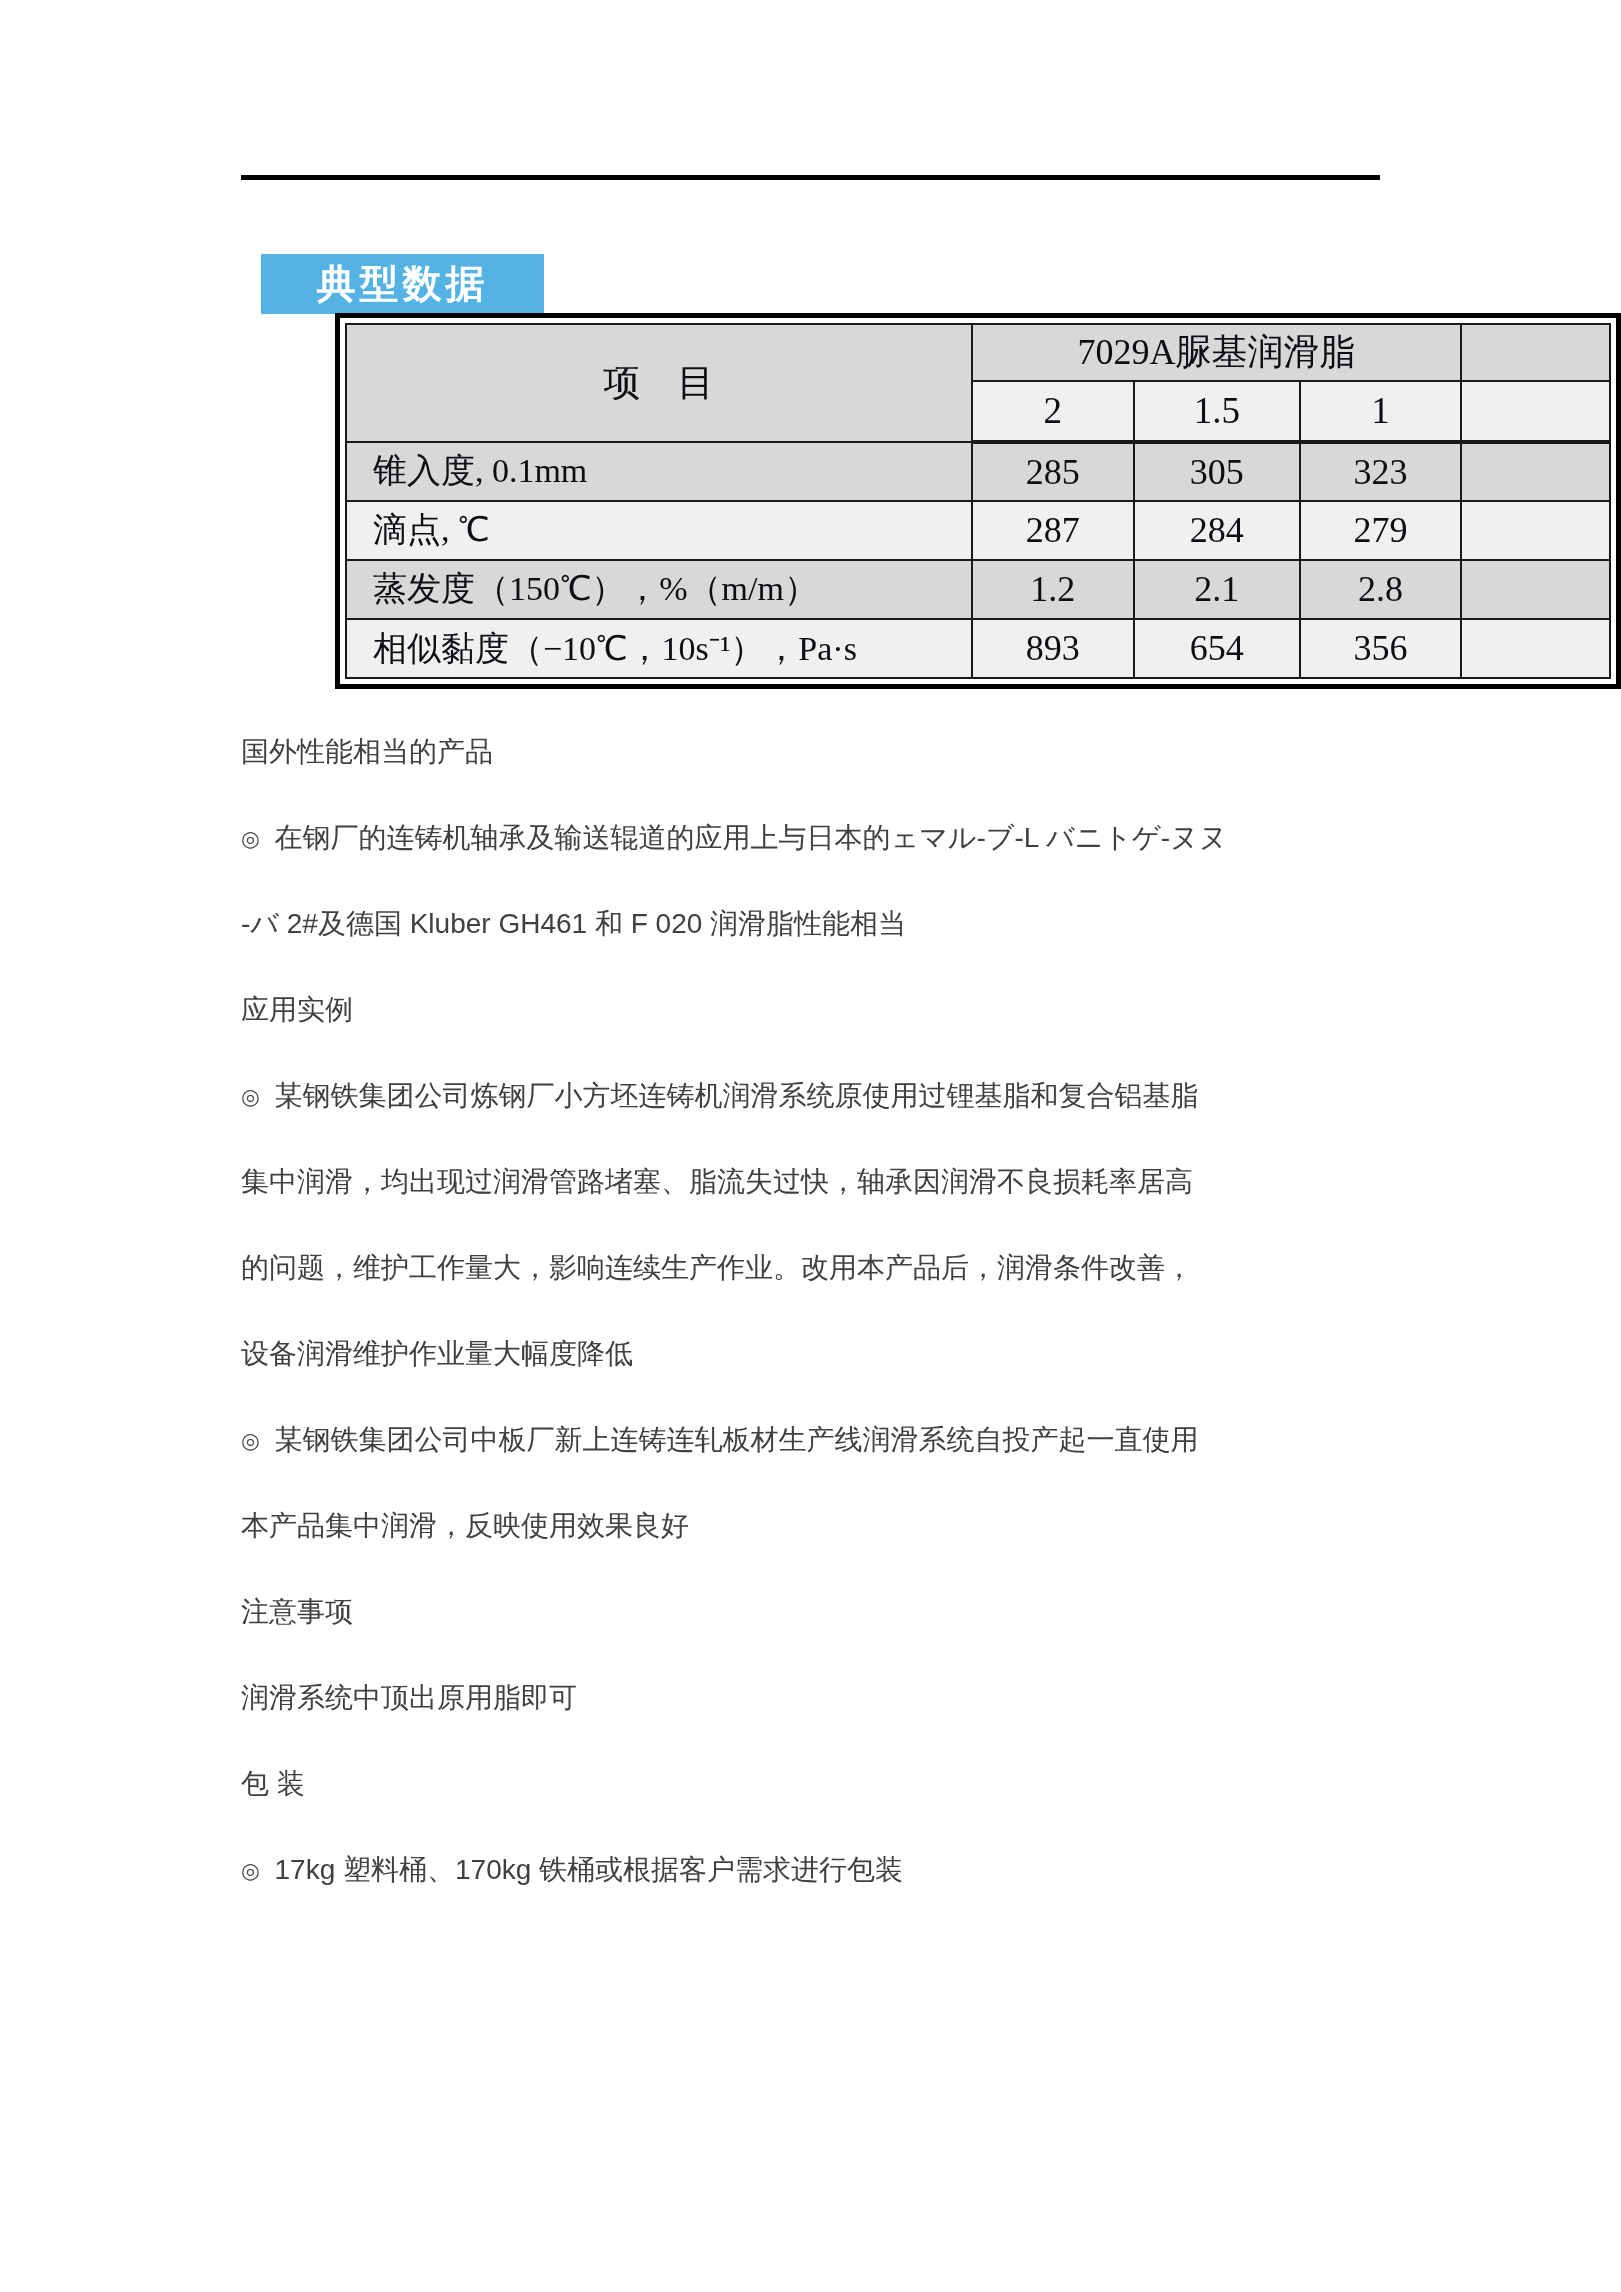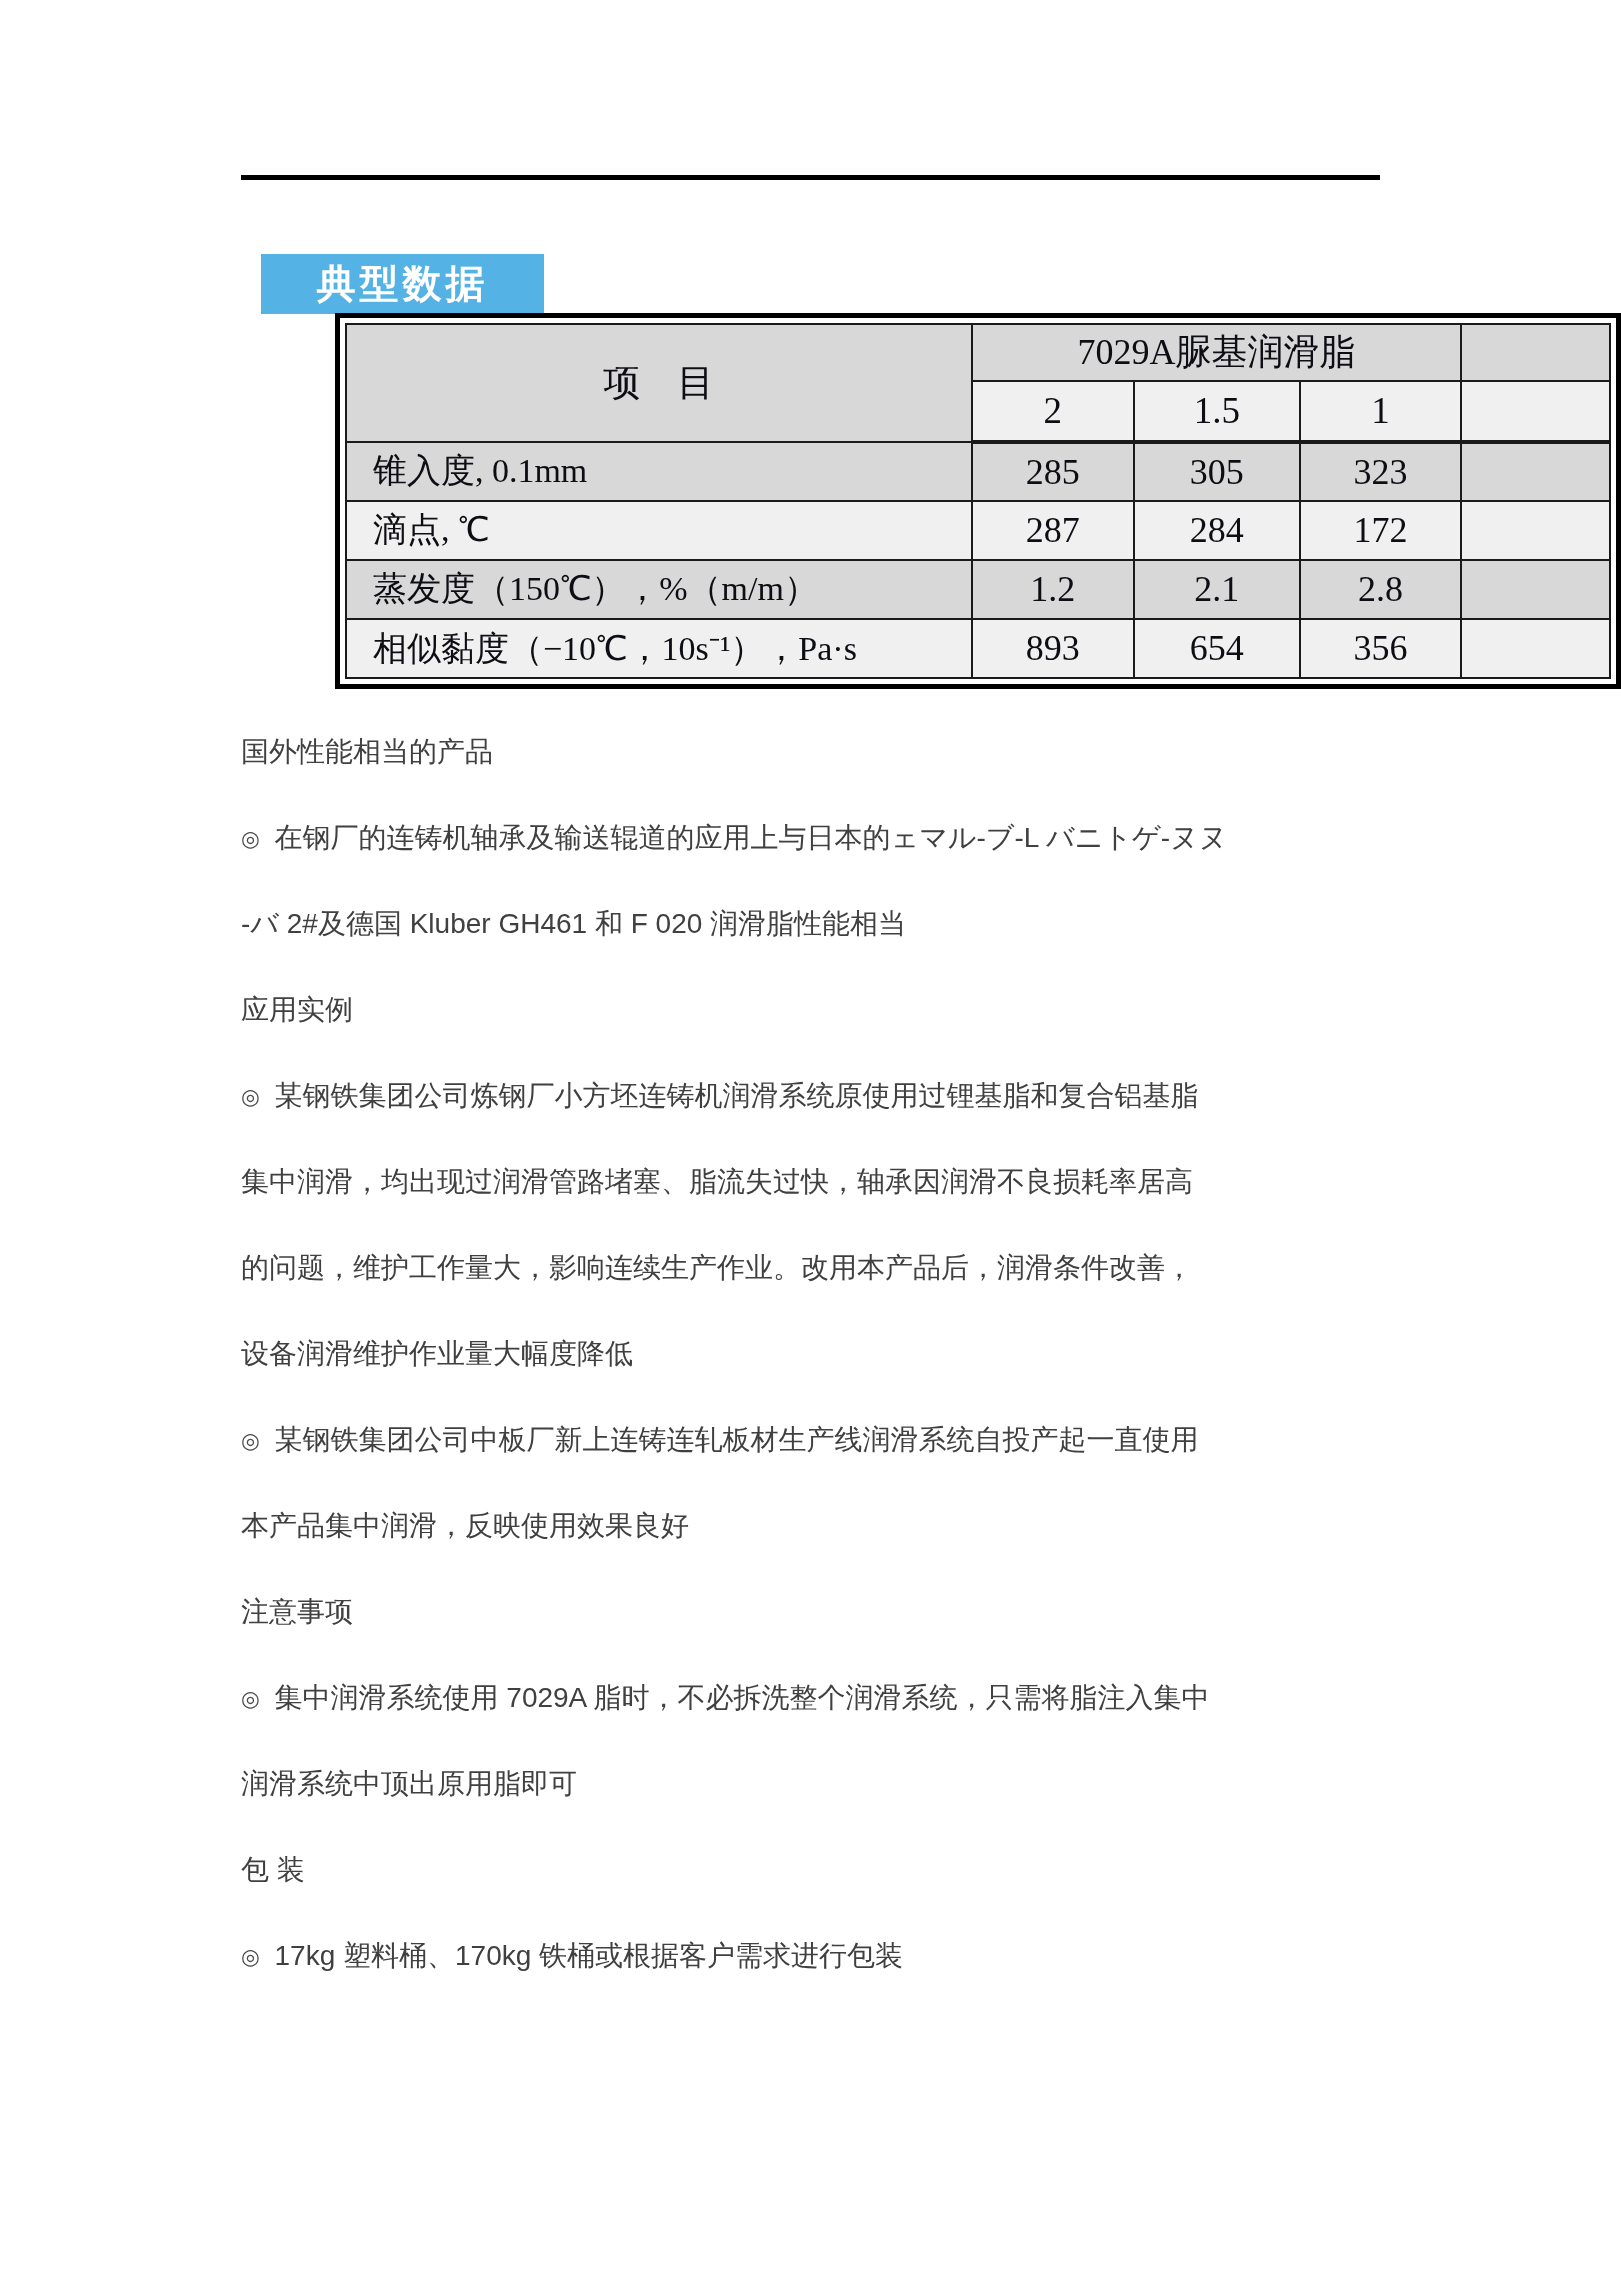--- a/index.html
+++ b/index.html
@@ -102,21 +102,21 @@
           <td class="rowlabel">锥入度, 0.1mm</td>
           <td class="num">285</td>
           <td class="num">305</td>
           <td class="num">323</td>
           <td class="num"></td>
         </tr>
         <tr class="datarow light">
           <td class="rowlabel">滴点, ℃</td>
           <td class="num">287</td>
           <td class="num">284</td>
-          <td class="num">172</td>
+          <td class="num">279</td>
           <td class="num"></td>
         </tr>
         <tr class="datarow dark">
           <td class="rowlabel">蒸发度（150℃），%（m/m）</td>
           <td class="num">1.2</td>
           <td class="num">2.1</td>
           <td class="num">2.8</td>
           <td class="num"></td>
         </tr>
         <tr class="datarow light">
@@ -135,20 +135,19 @@
     <div class="tline"><span class="bul">◎</span><span>在钢厂的连铸机轴承及输送辊道的应用上与日本的ェマル-ブ-L バニトゲ-ヌヌ</span></div>
     <div class="tline"><span>-バ 2#及德国 Kluber GH461 和 F 020 润滑脂性能相当</span></div>
     <div class="tline"><span>应用实例</span></div>
     <div class="tline"><span class="bul">◎</span><span>某钢铁集团公司炼钢厂小方坯连铸机润滑系统原使用过锂基脂和复合铝基脂</span></div>
     <div class="tline"><span>集中润滑，均出现过润滑管路堵塞、脂流失过快，轴承因润滑不良损耗率居高</span></div>
     <div class="tline"><span>的问题，维护工作量大，影响连续生产作业。改用本产品后，润滑条件改善，</span></div>
     <div class="tline"><span>设备润滑维护作业量大幅度降低</span></div>
     <div class="tline"><span class="bul">◎</span><span>某钢铁集团公司中板厂新上连铸连轧板材生产线润滑系统自投产起一直使用</span></div>
     <div class="tline"><span>本产品集中润滑，反映使用效果良好</span></div>
     <div class="tline"><span>注意事项</span></div>
-    <div class="tline"><span class="bul">◎</span><span>集中润滑系统使用 7029A 脂时，不必拆洗整个润滑系统，只需将脂注入集中</span></div>
     <div class="tline"><span>润滑系统中顶出原用脂即可</span></div>
     <div class="tline"><span>包 装</span></div>
     <div class="tline"><span class="bul">◎</span><span>17kg 塑料桶、170kg 铁桶或根据客户需求进行包装</span></div>
   </div>
 
 </div>
 
 
 </body></html>

